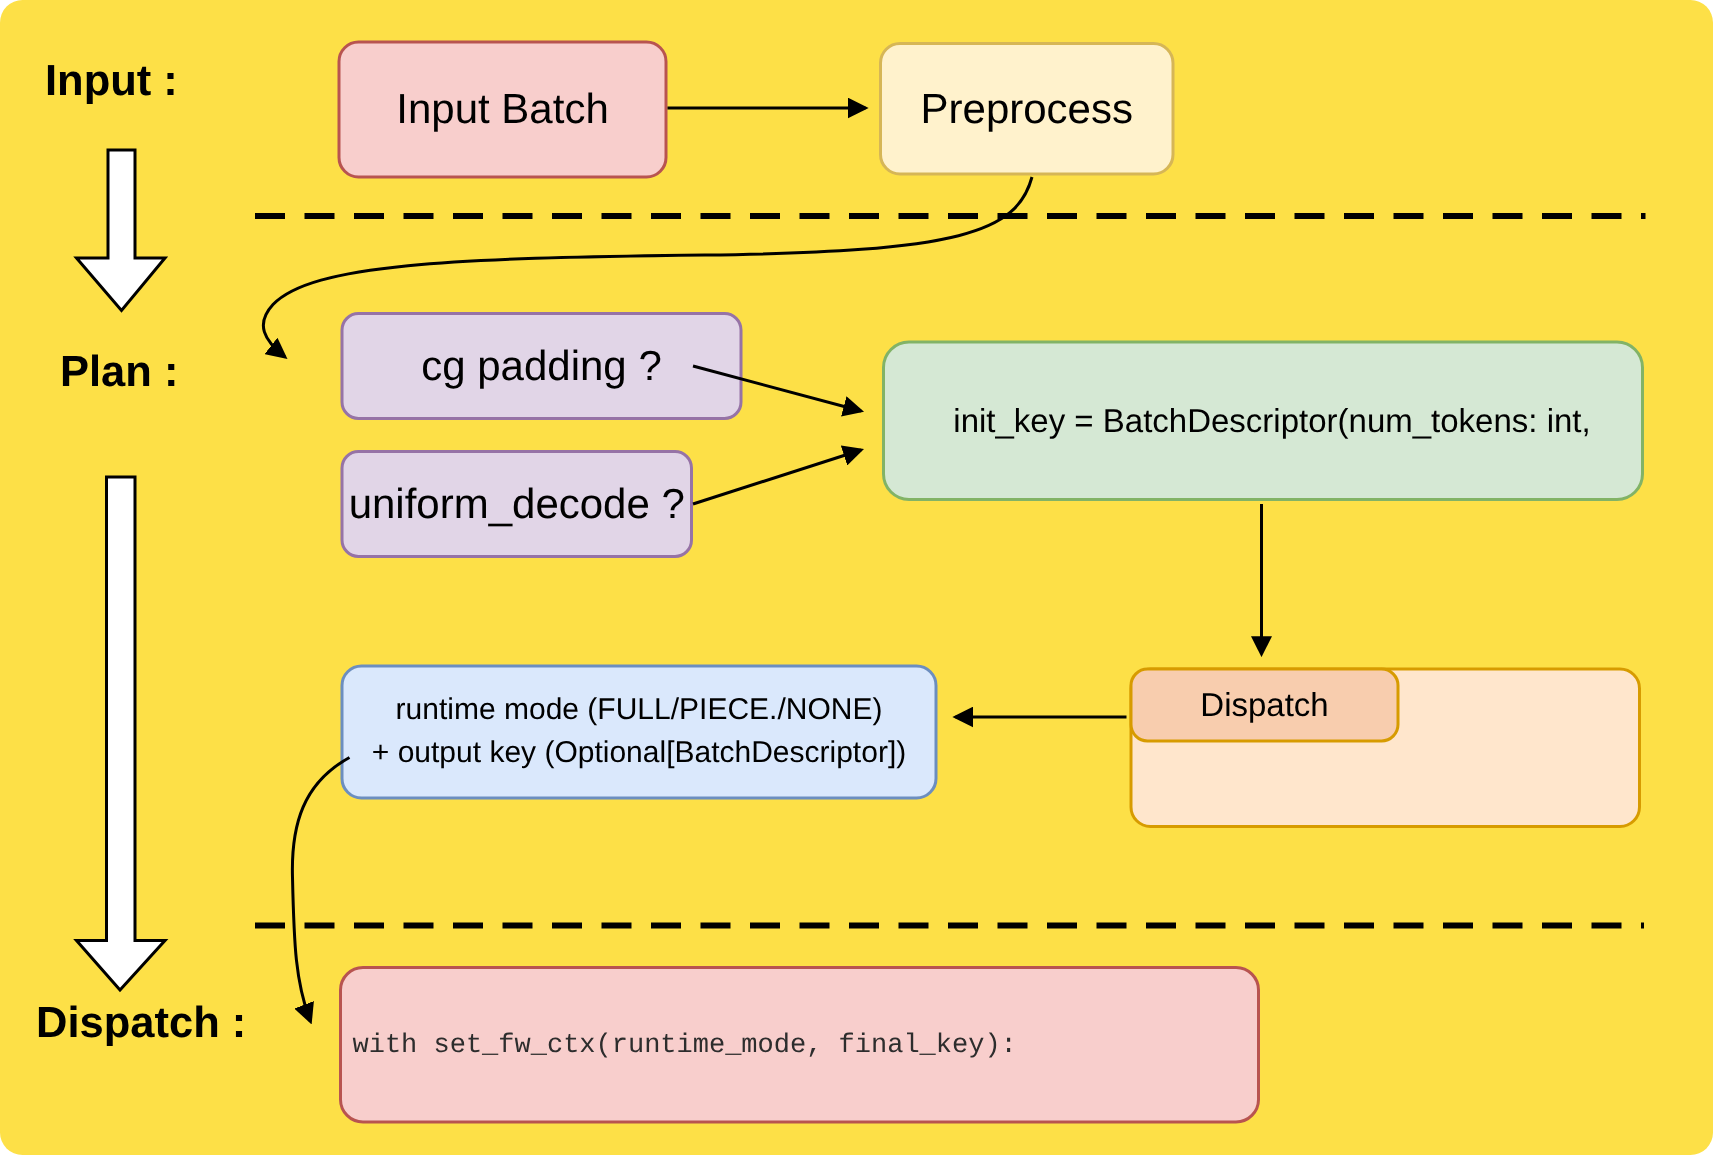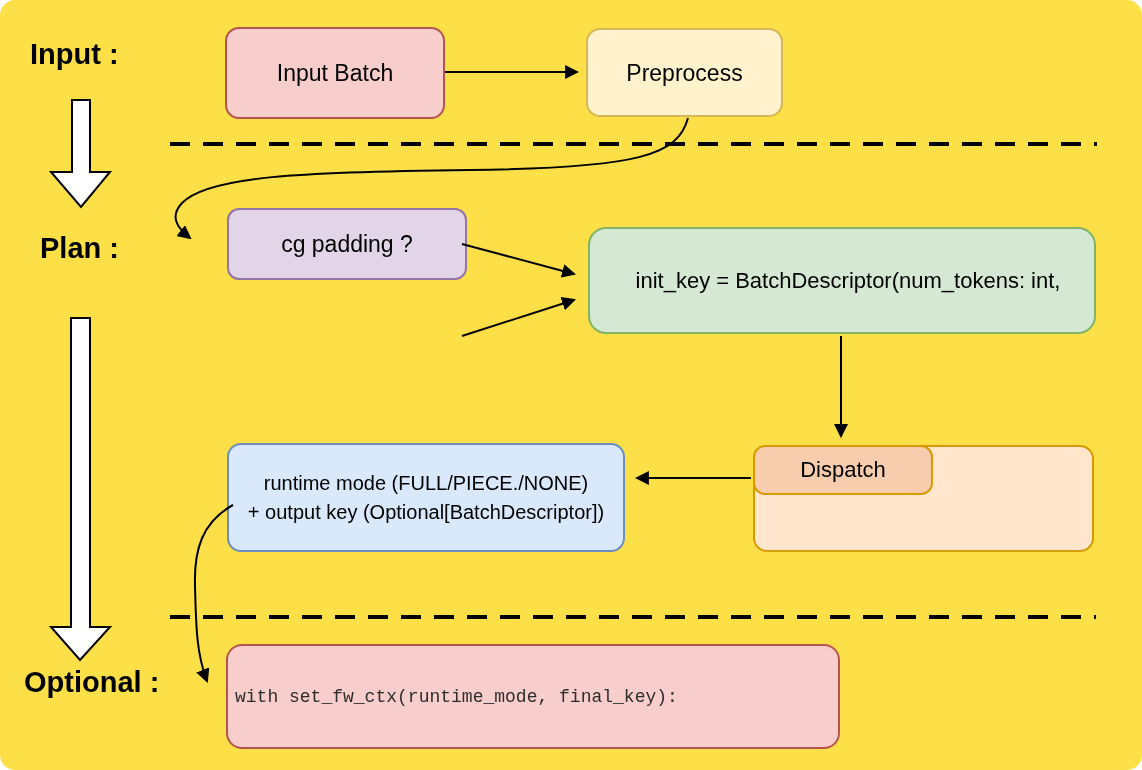--- a/index.html
+++ b/index.html
@@ -25,37 +25,37 @@
 
   .node{
     position:absolute;
     border:2px solid #000;
     border-radius:14px;
     display:flex;
     flex-direction:column;
     align-items:center;
     justify-content:center;
     text-align:center;
-    font-size:23px;
+    font-size:28px;
     line-height:30px;
     z-index:1;
     box-sizing:border-box;
   }
   .n-input-batch{left:225px;top:27px;width:220px;height:92px;background:#f8cecc;border-color:#b85450;}
   .n-preprocess{left:586px;top:28px;width:197px;height:89px;background:#fff2cc;border-color:#d6b656;}
-  .n-cg-padding{left:227px;top:208px;width:240px;height:72px;background:#e1d5e7;border-color:#9673a6;border-radius:12px;}
+  .n-cg-padding{left:227px;top:208px;width:268px;height:72px;background:#e1d5e7;border-color:#9673a6;border-radius:12px;}
   .n-uniform-decode{left:227px;top:300px;width:235px;height:72px;background:#e1d5e7;border-color:#9673a6;border-radius:12px;}
   .n-init-key{left:588px;top:227px;width:508px;height:107px;background:#d5e8d4;border-color:#82b366;border-radius:18px;font-size:22px;line-height:30px;padding-left:12px;}
   .n-dispatcher{left:753px;top:445px;width:341px;height:107px;background:#ffe6cc;border-color:#d79b00;z-index:1;}
   .n-dispatch{left:753px;top:445px;width:180px;height:50px;background:#f8cdae;border-color:#d79b00;border-radius:12px;font-size:22px;z-index:2;}
   .dispatcher-text{
     position:absolute;left:933px;top:458px;width:161px;
     text-align:center;font-size:25px;line-height:32px;z-index:2;
   }
-  .n-runtime{left:227px;top:443px;width:398px;height:109px;background:#dae8fc;border-color:#6c8ebf;font-size:20px;line-height:29px;}
+  .n-runtime{left:227px;top:443px;width:398px;height:90px;background:#dae8fc;border-color:#6c8ebf;font-size:20px;line-height:29px;}
   .n-code{
     left:226px;top:644px;width:614px;height:105px;
     background:#f8cecc;border-color:#b85450;border-radius:16px;
     align-items:flex-start;justify-content:center;
     font-family:"Liberation Mono", monospace;
     font-size:18px;line-height:28px;color:#2d2d2d;
     padding-left:7px;text-align:left;
   }
   .pre{white-space:pre;}
   svg.connector-layer{
@@ -63,34 +63,37 @@
     pointer-events:none;
   }
 </style>
 </head>
 <body>
 
 <div class="canvas">
 
   <div class="stage-label" id="lbl-input">Input :</div>
   <div class="stage-label" id="lbl-plan">Plan :</div>
-  <div class="stage-label" id="lbl-execute">Optional :</div>
+  <div class="stage-label" id="lbl-execute">Dispatch :</div>
 
   <div class="node n-input-batch">
     <span>Input Batch</span>
   </div>
 
   <div class="node n-preprocess">
     <span>Preprocess</span>
   </div>
 
   <div class="node n-cg-padding">
     <span>cg padding ?</span>
   </div>
 
+  <div class="node n-uniform-decode">
+    <span>uniform_decode ?</span>
+  </div>
 
   <div class="node n-init-key">
     <span>init_key = BatchDescriptor(num_tokens: int,</span>
   </div>
 
   <div class="node n-dispatcher"></div>
   <div class="node n-dispatch">
     <span>Dispatch</span>
   </div>
 

